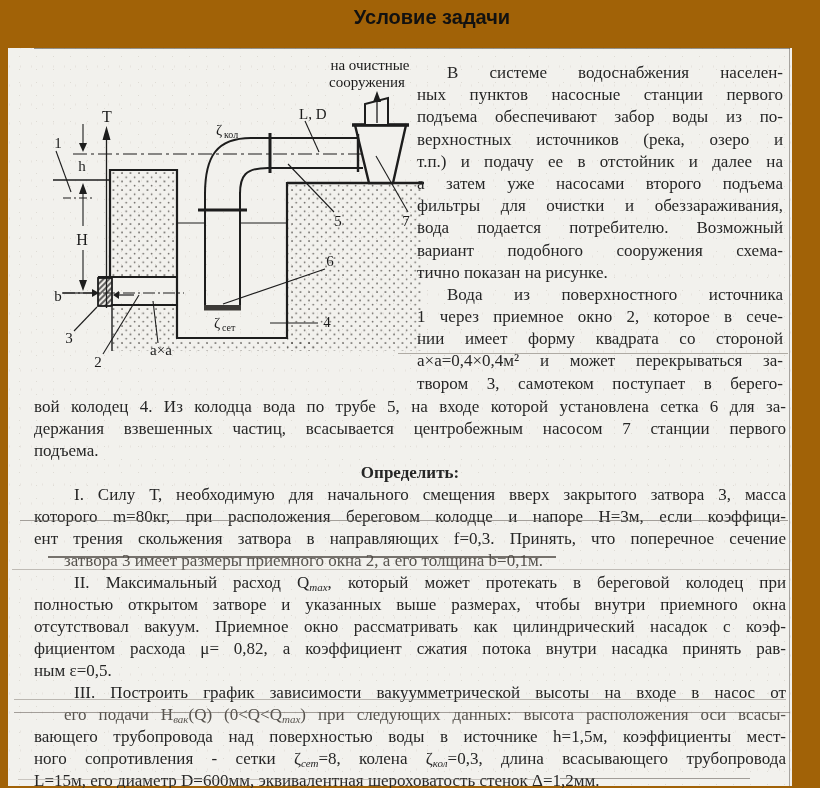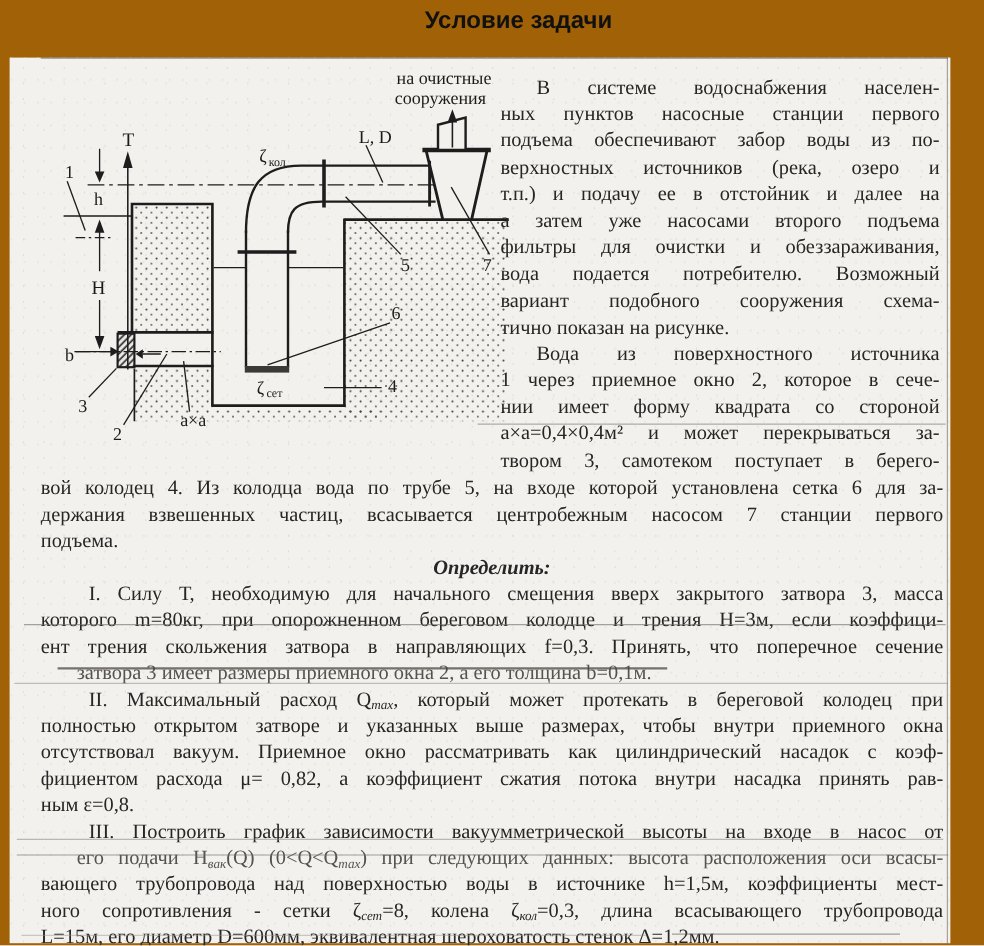--- a/index.html
+++ b/index.html
@@ -20,21 +20,21 @@
         border-left:1.5px solid rgba(90,86,80,.5);}
   .diagram{position:absolute;left:10px;top:4px;}
   .rcol{position:absolute;left:409px;top:14px;width:366px;font-size:17px;}
   .rln{height:22.2px;line-height:22.2px;text-align:justify;text-align-last:justify;}
   .rln.l{text-align:center;text-align-last:left;}
   .rln.ind{text-indent:30px;}
   .btext{position:absolute;left:26px;top:348px;width:752px;font-size:17px;}
   .bln{height:22px;line-height:22px;text-align:justify;text-align-last:justify;}
   .bln.l{text-align:left;text-align-last:left;}
   .bln.ind{text-indent:40px;}
-  .bln.center{text-align:center;text-align-last:center;font-weight:700;font-style:italic;}
+  .bln.center{text-align:center;text-align-last:center;font-weight:700;}
   .bln.faded{color:#56524d;margin-left:30px;}
   sub{font-size:11px;line-height:0;vertical-align:-3px;font-style:italic;}
   .artifact{position:absolute;height:0;}
   .a1{left:390px;top:305px;width:390px;border-top:1.5px solid rgba(120,113,103,.55);}
   .a2{left:12px;top:472px;width:768px;border-top:1.5px solid rgba(110,105,98,.6);}
   .a3{left:40px;top:508px;width:508px;border-top:2px solid rgba(75,70,64,.75);}
   .a4{left:4px;top:521px;width:778px;border-top:1px solid rgba(140,134,125,.5);}
   .a5{left:6px;top:651px;width:772px;border-top:1.5px solid rgba(130,124,115,.5);}
   .a6{left:6px;top:664px;width:776px;border-top:1.5px solid rgba(110,104,96,.6);}
   .a7{left:552px;top:730px;width:190px;border-top:1.5px solid rgba(105,100,93,.6);}
@@ -172,28 +172,28 @@
       <div class="rln">а×а=0,4×0,4м² и может перекрываться за-</div>
       <div class="rln">твором 3, самотеком поступает в берего-</div>
     </div>
 
     <div class="btext">
       <div class="bln">вой колодец 4. Из колодца вода по трубе 5, на входе которой установлена сетка 6 для за-</div>
       <div class="bln">держания взвешенных частиц, всасывается центробежным насосом 7 станции первого</div>
       <div class="bln l">подъема.</div>
       <div class="bln center">Определить:</div>
       <div class="bln ind">I. Силу Т, необходимую для начального смещения вверх закрытого затвора 3, масса</div>
-      <div class="bln">которого m=80кг, при опорожненном береговом колодце и трения Н=3м, если коэффици-</div>
+      <div class="bln">которого m=80кг, при расположения береговом колодце и напоре Н=3м, если коэффици-</div>
       <div class="bln">ент трения скольжения затвора в направляющих f=0,3. Принять, что поперечное сечение</div>
       <div class="bln l faded">затвора 3 имеет размеры приемного окна 2, а его толщина b=0,1м.</div>
       <div class="bln ind">II. Максимальный расход Q<sub>max</sub>, который может протекать в береговой колодец при</div>
       <div class="bln">полностью открытом затворе и указанных выше размерах, чтобы внутри приемного окна</div>
       <div class="bln">отсутствовал вакуум. Приемное окно рассматривать как цилиндрический насадок с коэф-</div>
       <div class="bln">фициентом расхода μ= 0,82, а коэффициент сжатия потока внутри насадка принять рав-</div>
-      <div class="bln l">ным ε=0,8.</div>
+      <div class="bln l">ным ε=0,5.</div>
       <div class="bln ind">III. Построить график зависимости вакуумметрической высоты на входе в насос от</div>
       <div class="bln faded">его подачи Н<sub>вак</sub>(Q) (0&lt;Q&lt;Q<sub>max</sub>) при следующих данных: высота расположения оси всасы-</div>
       <div class="bln">вающего трубопровода над поверхностью воды в источнике h=1,5м, коэффициенты мест-</div>
       <div class="bln">ного сопротивления - сетки ζ<sub>сет</sub>=8, колена ζ<sub>кол</sub>=0,3, длина всасывающего трубопровода</div>
       <div class="bln l">L=15м, его диаметр D=600мм, эквивалентная шероховатость стенок Δ=1,2мм.</div>
     </div>
 
     <div class="artifact a1"></div>
     <div class="artifact a2"></div>
     <div class="artifact a3"></div>

